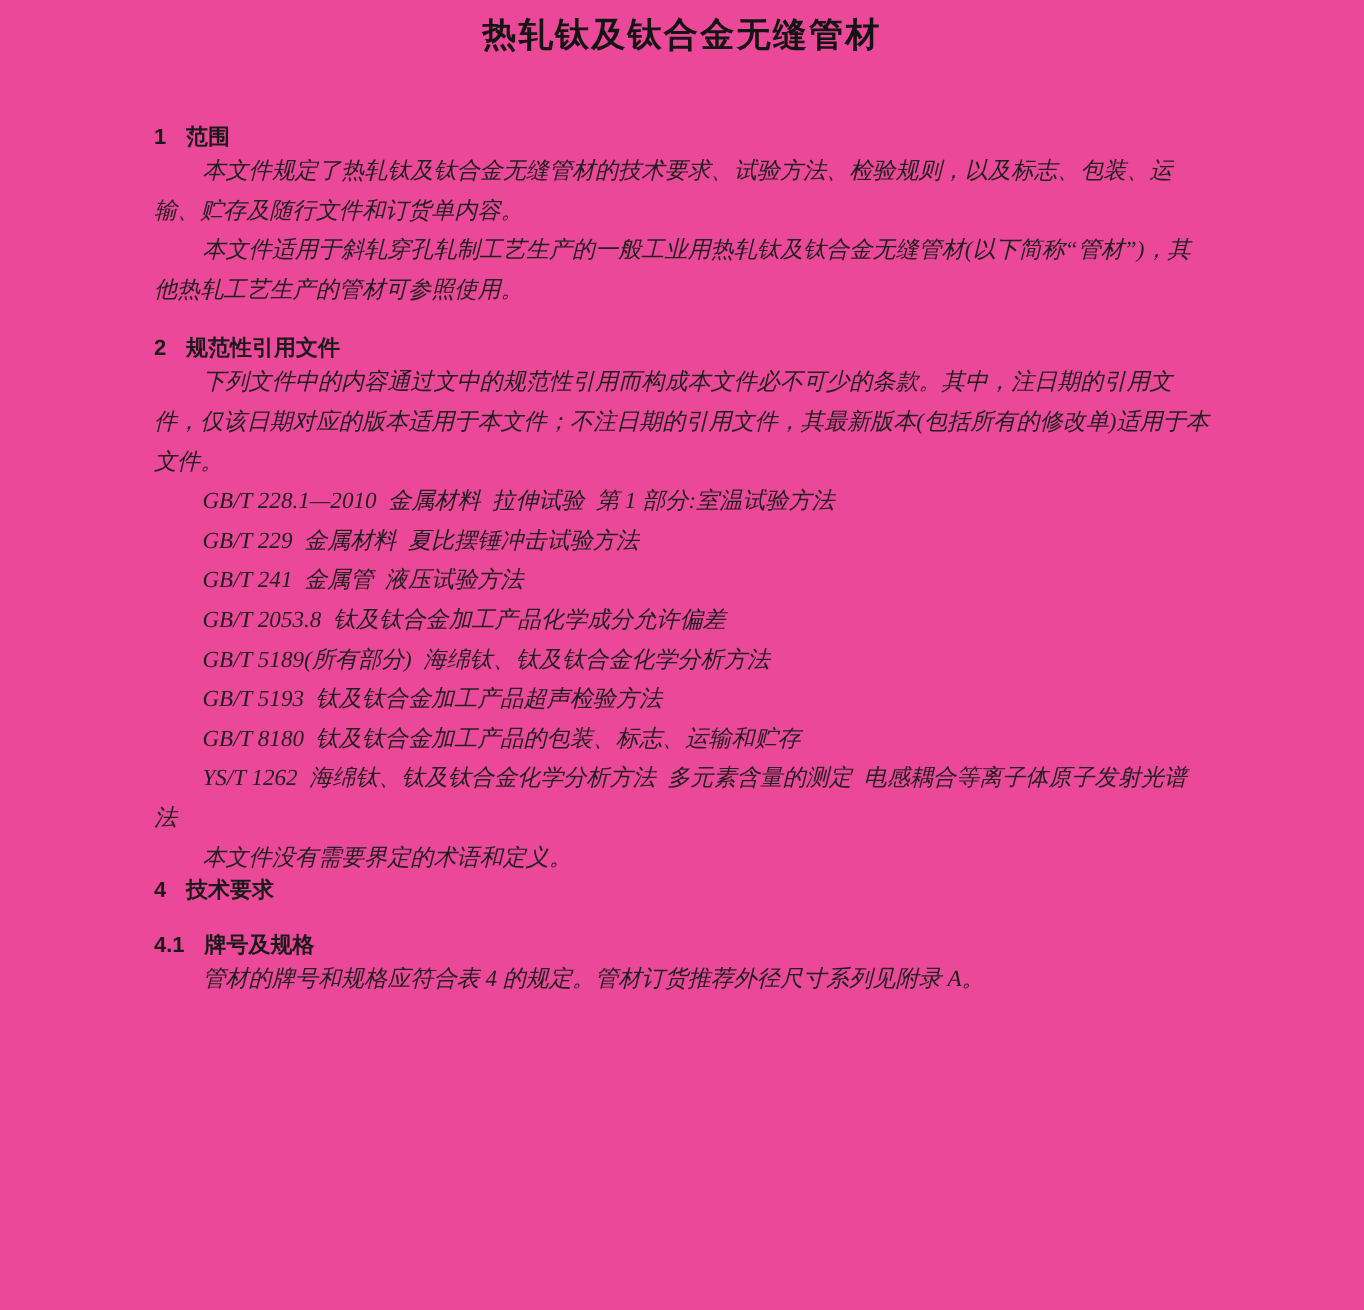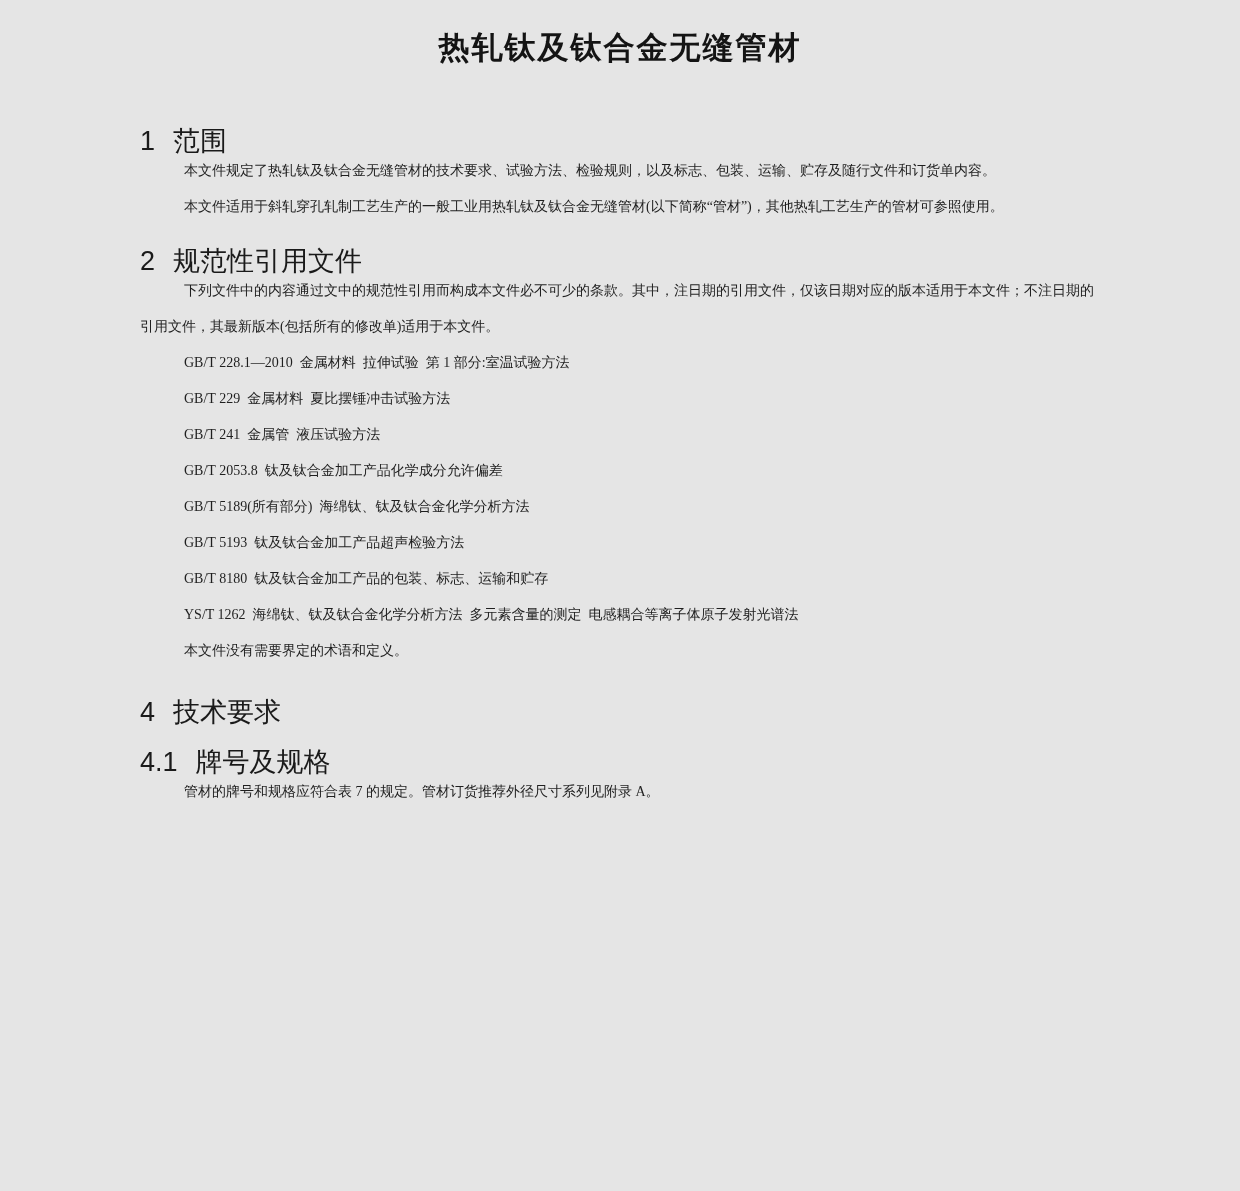--- a/index.html
+++ b/index.html
@@ -5,64 +5,65 @@
   html, body {
     margin: 0;
     padding: 0;
     background: #ffffff;
   }
   .page {
     position: relative;
     width: 1240px;
     height: 1191px;
     box-sizing: border-box;
-    padding: 28px 140px 0 140px;
-    background: #e5e5e5;
+    padding: 12px 140px 0 140px;
+    background: #ec4899;
     color: #1f1f1f;
     font-family: "Liberation Serif", "DejaVu Serif", serif;
     overflow: hidden;
   }
   .doc-title {
     margin: 0;
     text-align: center;
     font-family: "Liberation Sans", "DejaVu Sans", sans-serif;
     font-weight: bold;
     font-size: 31px;
     line-height: 40px;
     letter-spacing: 2px;
     color: #141414;
   }
   .sec-heading {
     margin: 0;
     font-family: "Liberation Sans", "DejaVu Sans", sans-serif;
-    font-weight: normal;
-    font-size: 27px;
+    font-weight: bold;
+    font-size: 20px;
     line-height: 24px;
     color: #1a1a1a;
   }
   .sec-num {
     display: inline-block;
     margin-right: 18px;
   }
   .body-text p {
     margin: 0;
-    font-size: 14px;
+    font-size: 21px;
     line-height: 36px;
     text-indent: 44px;
     white-space: pre-wrap;
     color: #1f1f1f;
+    font-style: italic;
   }
   
   .mt-sec1      { margin-top: 61px; }
   .mt-para      { margin-top: 44px; }
   .mt-sec2      { margin-top: 24px; }
   .mt-para2     { margin-top: 45px; }
   .mt-refs      { margin-top: 0; }
   .mt-sec3      { margin-top: 19px; }
-  .mt-sec4      { margin-top: 31px; }
+  .mt-sec4      { }
   .mt-sec41     { margin-top: 26px; }
   .mt-lastpara  { margin-top: 25px; }
 </style>
 </head>
 <body>
 
 <div class="page">
 
   <h1 class="doc-title">热轧钛及钛合金无缝管材</h1>
 
@@ -94,16 +95,16 @@
   </div>
 
   <h2 class="sec-heading mt-sec4">
     <span class="sec-num">4</span><span>技术要求</span>
   </h2>
 
   <h2 class="sec-heading mt-sec41">
     <span class="sec-num">4.1</span><span>牌号及规格</span>
   </h2>
   <div class="body-text">
-    <p class="mt-lastpara">管材的牌号和规格应符合表 7 的规定。管材订货推荐外径尺寸系列见附录 A。</p>
+    <p class="mt-lastpara">管材的牌号和规格应符合表 4 的规定。管材订货推荐外径尺寸系列见附录 A。</p>
   </div>
 
 </div>
 
 </body></html>

